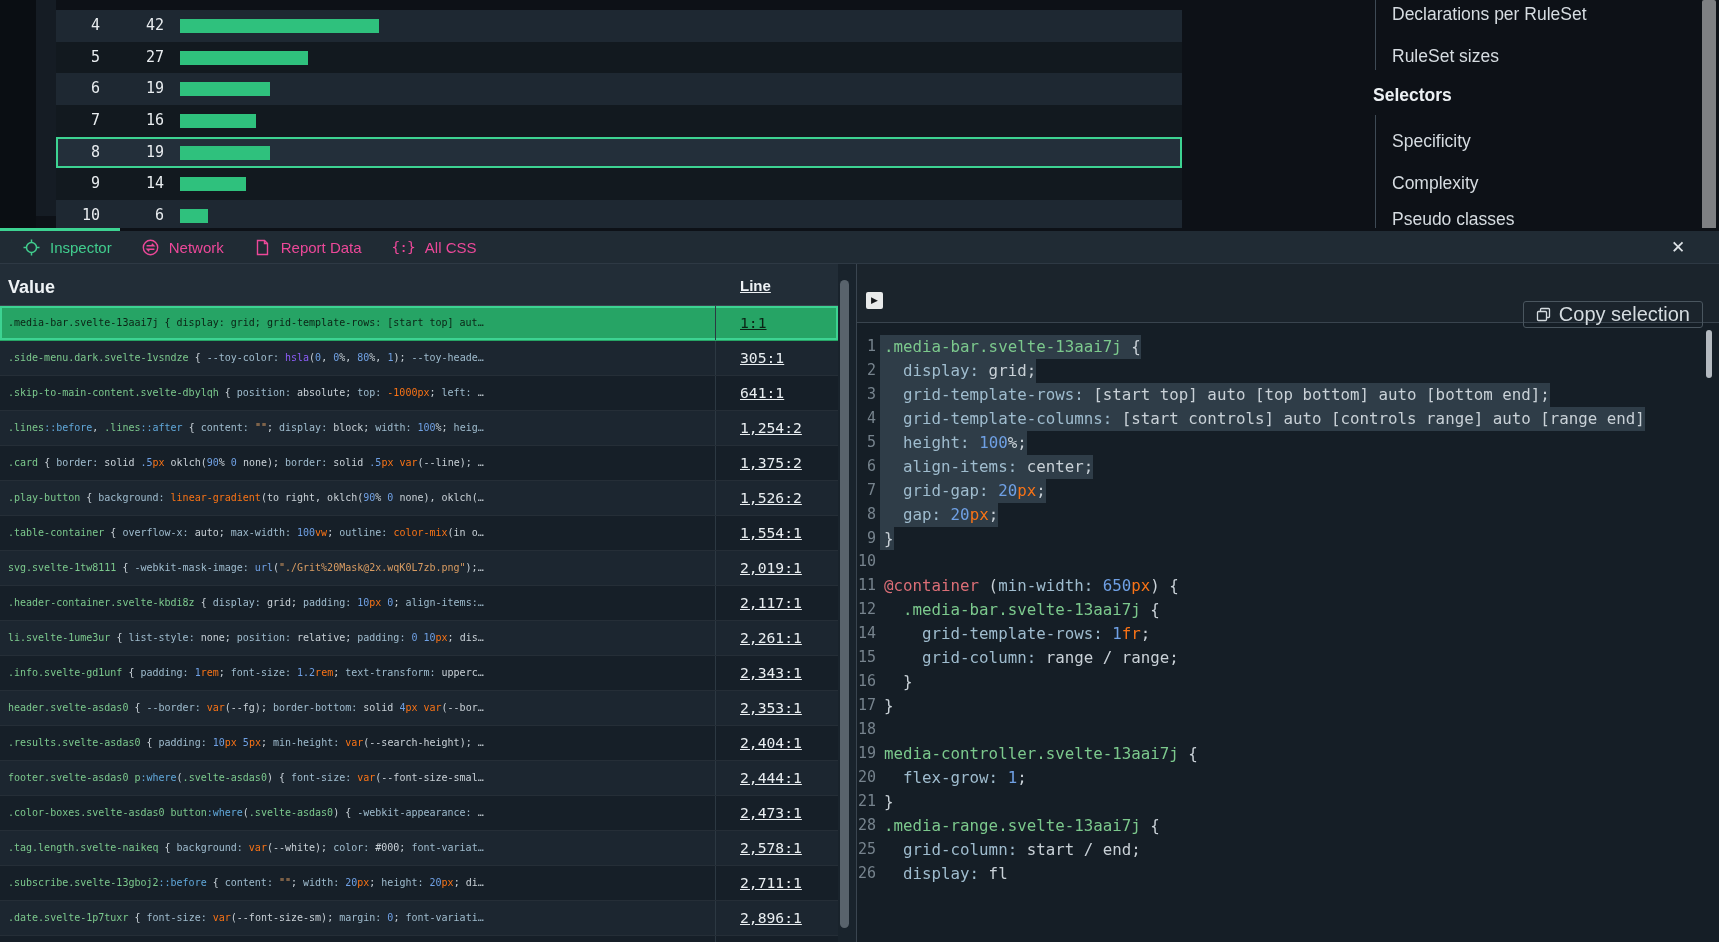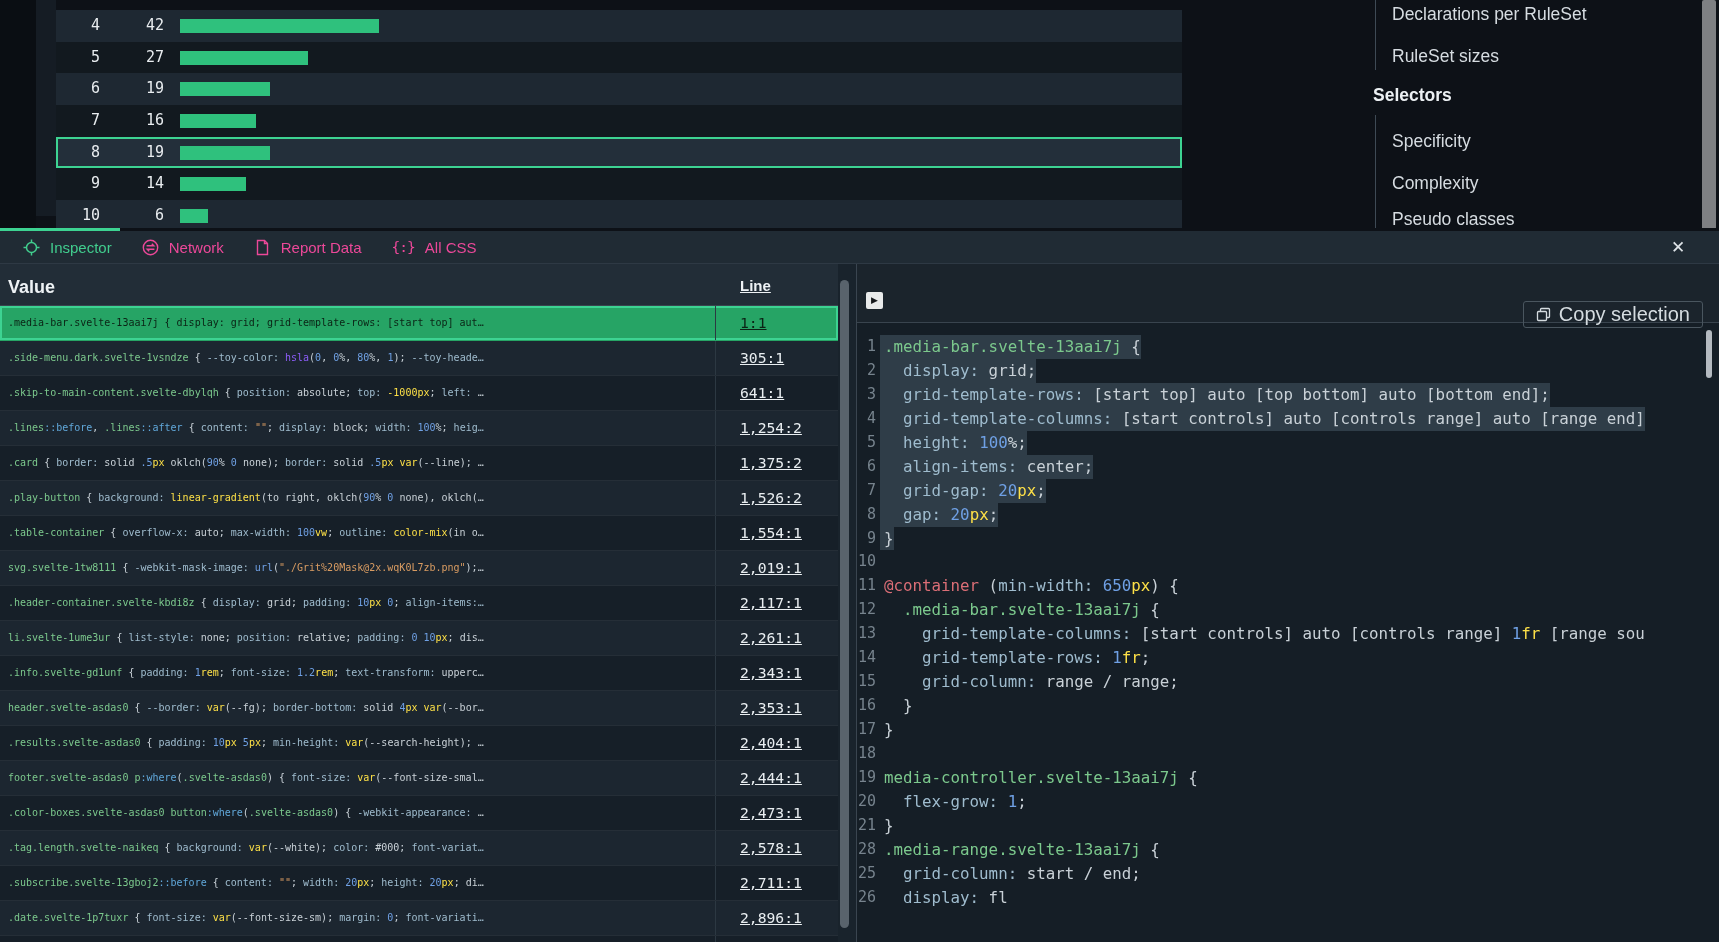--- a/index.html
+++ b/index.html
@@ -60,21 +60,21 @@
   .eline { position:relative; height:23.95px; white-space:pre; }
   .enum { position:absolute; left:0; width:19px; text-align:right; color:#76838D; line-height:23.95px; font-size:15px; }
   .ecnt { position:absolute; left:27px; line-height:23.95px; color:#C9D1D7; }
   .eline.hl .ecnt { background:#2F3D48; box-shadow:-4px 0 0 #2F3D48; }
   .escroll { position:absolute; right:7px; top:66px; width:6px; height:48px; background:#B4BAC0; border-radius:3px; }
   
   .tok-g { color:#7CC98D; }
   .tok-w { color:#C9D1D7; }
   .tok-pro { color:#9FBCCE; }
   .tok-b { color:#6FA0E4; }
-  .tok-p { color:#fde047; }
+  .tok-p { color:#f97316; }
   .tok-o { color:#D99C62; }
   .tok-k { color:#8b5cf6; }
   .tok-cy { color:#61A8DA; }
   .tok-at { color:#DB6E76; }
 </style>
 </head>
 <body>
 
 <div class="top">
   <div class="edge-dark"></div>
@@ -270,21 +270,20 @@
           <div class="eline hl"><span class="enum">3</span><span class="ecnt"><span class="tok-pro">  grid-template-rows:</span><span class="tok-w"> [start top] auto [top bottom] auto [bottom end];</span></span></div>
           <div class="eline hl"><span class="enum">4</span><span class="ecnt"><span class="tok-pro">  grid-template-columns:</span><span class="tok-w"> [start controls] auto [controls range] auto [range end]</span></span></div>
           <div class="eline hl"><span class="enum">5</span><span class="ecnt"><span class="tok-pro">  height:</span><span class="tok-w"> </span><span class="tok-b">100</span><span class="tok-w">%;</span></span></div>
           <div class="eline hl"><span class="enum">6</span><span class="ecnt"><span class="tok-pro">  align-items:</span><span class="tok-w"> center;</span></span></div>
           <div class="eline hl"><span class="enum">7</span><span class="ecnt"><span class="tok-pro">  grid-gap:</span><span class="tok-w"> </span><span class="tok-b">20</span><span class="tok-p">px</span><span class="tok-w">;</span></span></div>
           <div class="eline hl"><span class="enum">8</span><span class="ecnt"><span class="tok-pro">  gap:</span><span class="tok-w"> </span><span class="tok-b">20</span><span class="tok-p">px</span><span class="tok-w">;</span></span></div>
           <div class="eline hl"><span class="enum">9</span><span class="ecnt"><span class="tok-w">}</span></span></div>
           <div class="eline"><span class="enum">10</span><span class="ecnt"></span></div>
           <div class="eline"><span class="enum">11</span><span class="ecnt"><span class="tok-at">@container</span><span class="tok-w"> (</span><span class="tok-pro">min-width:</span><span class="tok-w"> </span><span class="tok-b">650</span><span class="tok-p">px</span><span class="tok-w">) {</span></span></div>
           <div class="eline"><span class="enum">12</span><span class="ecnt"><span class="tok-g">  .media-bar.svelte-13aai7j</span><span class="tok-w"> {</span></span></div>
-          <div class="eline"><span class="enum">13</span><span class="ecnt"><span class="tok-pro">    grid-template-columns:</span><span class="tok-w"> [start controls] auto [controls range] </span><span class="tok-b">1</span><span class="tok-p">fr</span><span class="tok-w"> [range sou</span></span></div>
           <div class="eline"><span class="enum">14</span><span class="ecnt"><span class="tok-pro">    grid-template-rows:</span><span class="tok-w"> </span><span class="tok-b">1</span><span class="tok-p">fr</span><span class="tok-w">;</span></span></div>
           <div class="eline"><span class="enum">15</span><span class="ecnt"><span class="tok-pro">    grid-column:</span><span class="tok-w"> range / range;</span></span></div>
           <div class="eline"><span class="enum">16</span><span class="ecnt"><span class="tok-w">  }</span></span></div>
           <div class="eline"><span class="enum">17</span><span class="ecnt"><span class="tok-w">}</span></span></div>
           <div class="eline"><span class="enum">18</span><span class="ecnt"></span></div>
           <div class="eline"><span class="enum">19</span><span class="ecnt"><span class="tok-g">media-controller.svelte-13aai7j</span><span class="tok-w"> {</span></span></div>
           <div class="eline"><span class="enum">20</span><span class="ecnt"><span class="tok-pro">  flex-grow:</span><span class="tok-w"> </span><span class="tok-b">1</span><span class="tok-w">;</span></span></div>
           <div class="eline"><span class="enum">21</span><span class="ecnt"><span class="tok-w">}</span></span></div>
           <div class="eline"><span class="enum">28</span><span class="ecnt"><span class="tok-g">.media-range.svelte-13aai7j</span><span class="tok-w"> {</span></span></div>
           <div class="eline"><span class="enum">25</span><span class="ecnt"><span class="tok-pro">  grid-column:</span><span class="tok-w"> start / end;</span></span></div>

